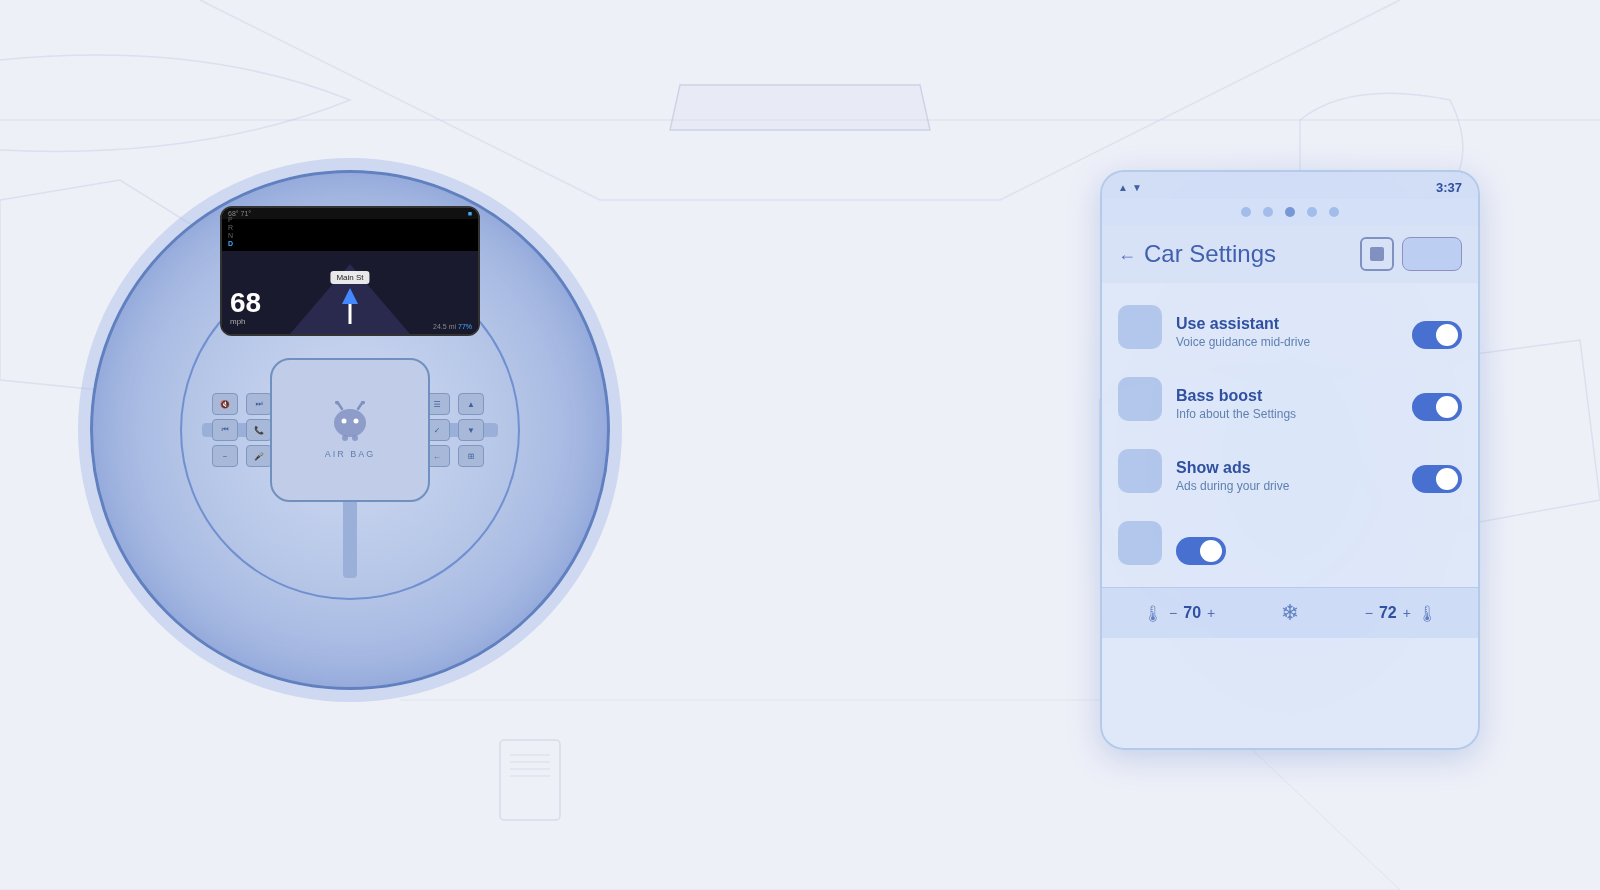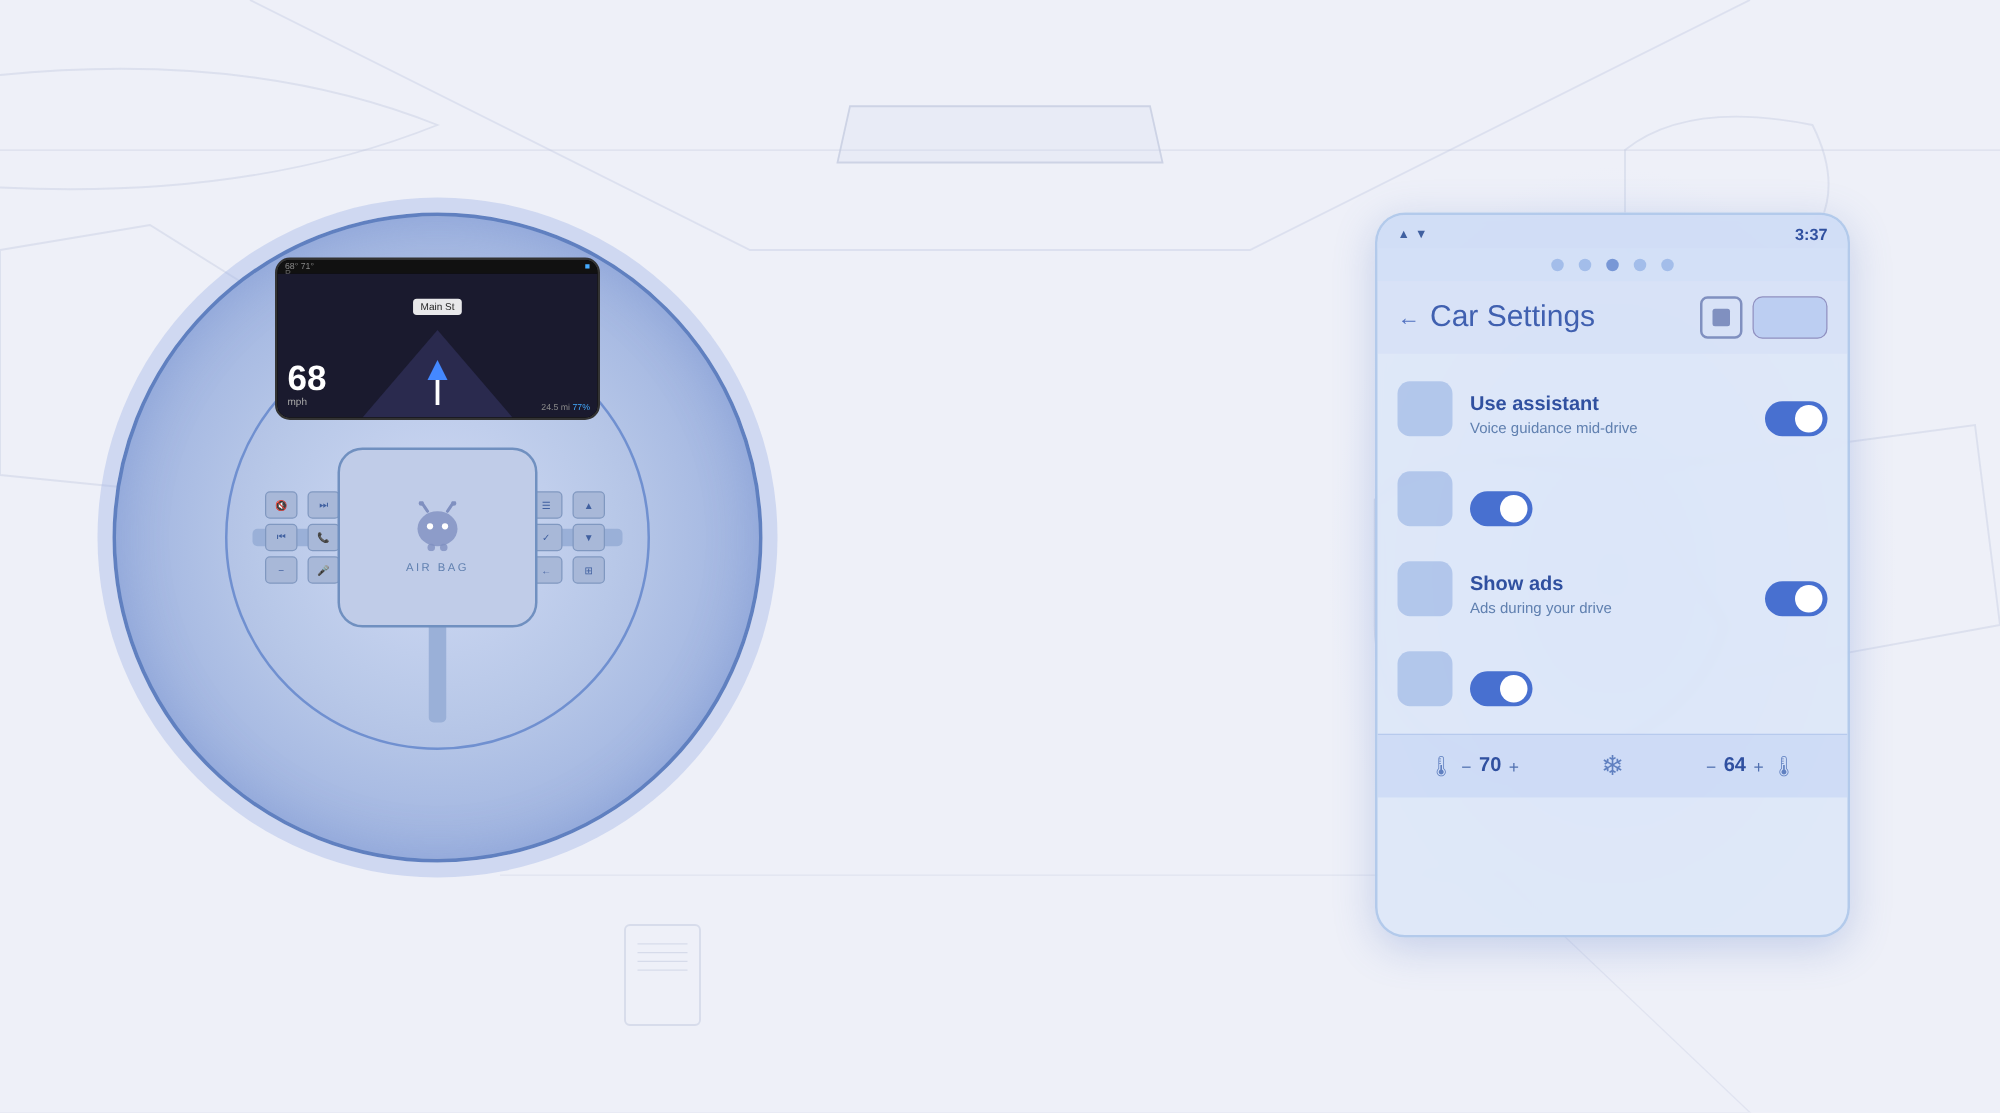--- a/index.html
+++ b/index.html
@@ -103,20 +103,21 @@
       z-index: 10;
     }
 
     .phone-screen {
       width: 100%;
       height: 100%;
       background: #000;
       position: relative;
       display: flex;
       flex-direction: column;
+      gap: 32px;
     }
 
     .phone-top-bar {
       display: flex;
       justify-content: space-between;
       align-items: center;
       padding: 2px 6px;
       background: #111;
     }
 
@@ -669,20 +670,24 @@
         <div class="setting-title">Use assistant</div>
         <div class="setting-desc">Voice guidance mid-drive</div>
       </div>
       <div class="toggle on">
         <div class="toggle-thumb"></div>
       </div>
     </div>
 
     <div class="setting-item">
       <div class="setting-icon-box"></div>
+      <div class="setting-text">
+        <div class="setting-title">Bass boost</div>
+        <div class="setting-desc">Info about the Settings</div>
+      </div>
       <div class="toggle on">
         <div class="toggle-thumb"></div>
       </div>
     </div>
 
     <div class="setting-item">
       <div class="setting-icon-box"></div>
       <div class="setting-text">
         <div class="setting-title">Show ads</div>
         <div class="setting-desc">Ads during your drive</div>
@@ -707,19 +712,19 @@
       <span class="temp-icon">🌡</span>
       <span class="temp-btn">−</span>
       <span class="temp-value">70</span>
       <span class="temp-btn">+</span>
     </div>
 
     <span class="temp-icon" style="font-size:22px">❄</span>
 
     <div class="temp-control">
       <span class="temp-btn">−</span>
-      <span class="temp-value">64</span>
+      <span class="temp-value">72</span>
       <span class="temp-btn">+</span>
       <span class="temp-icon">🌡</span>
     </div>
   </div>
 
 </div>
 
 </body></html>

